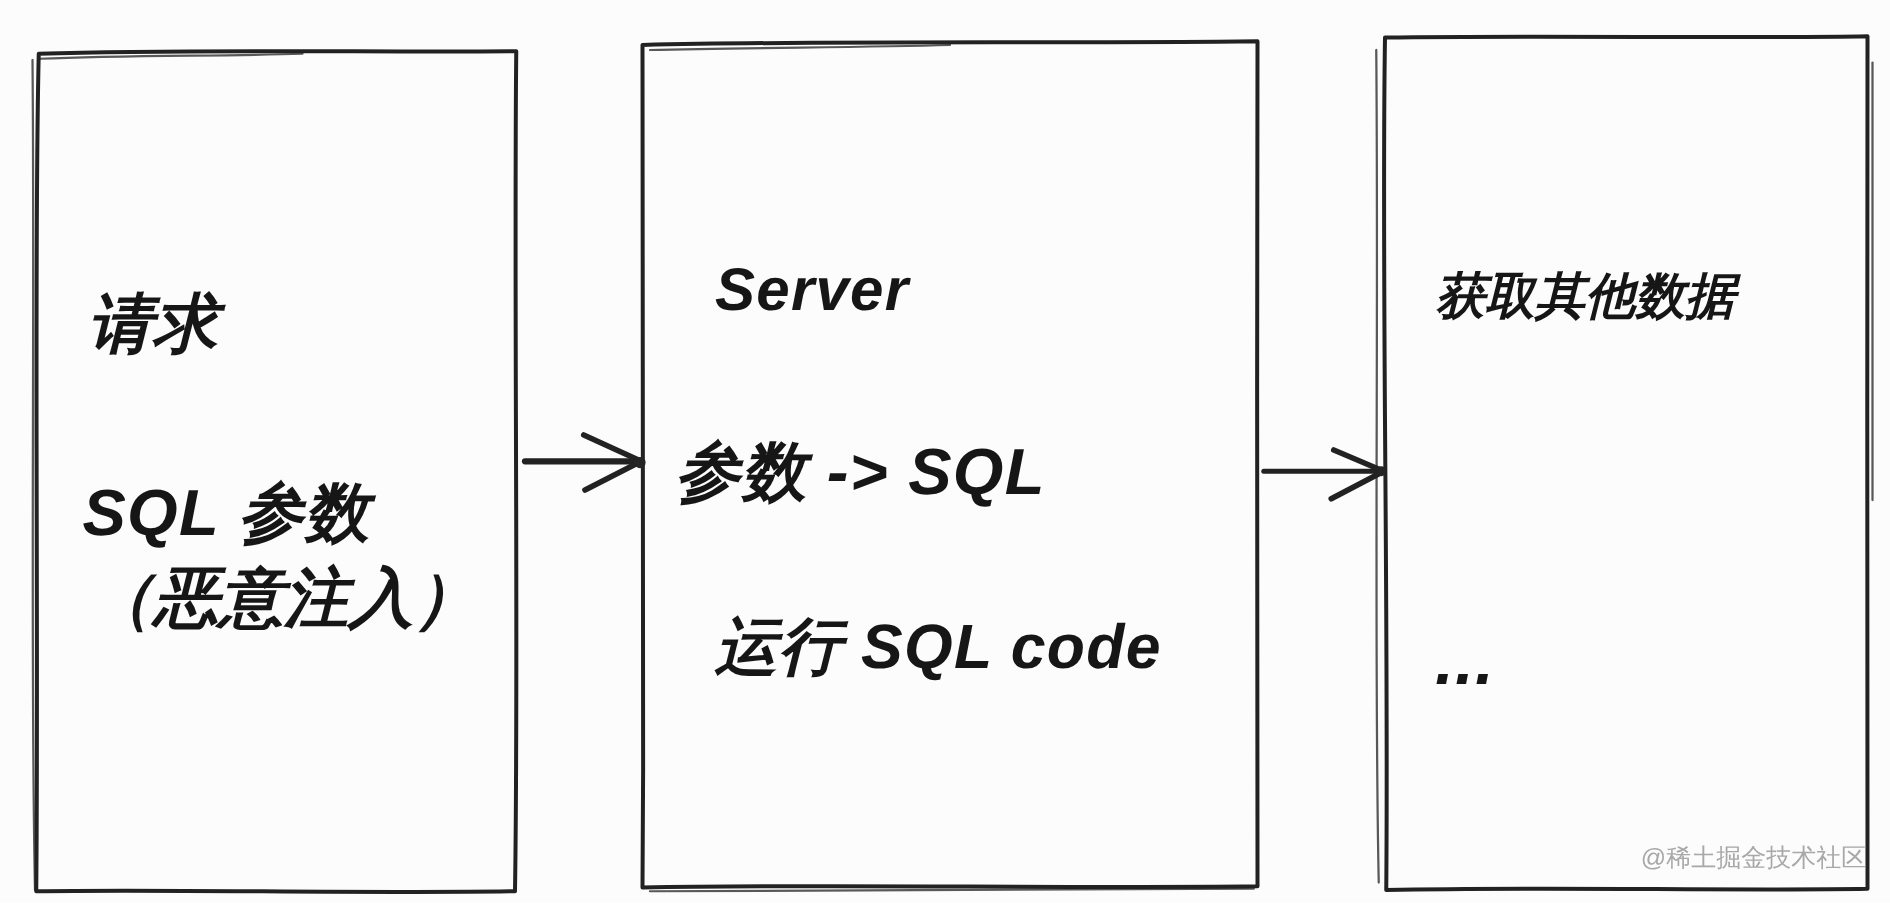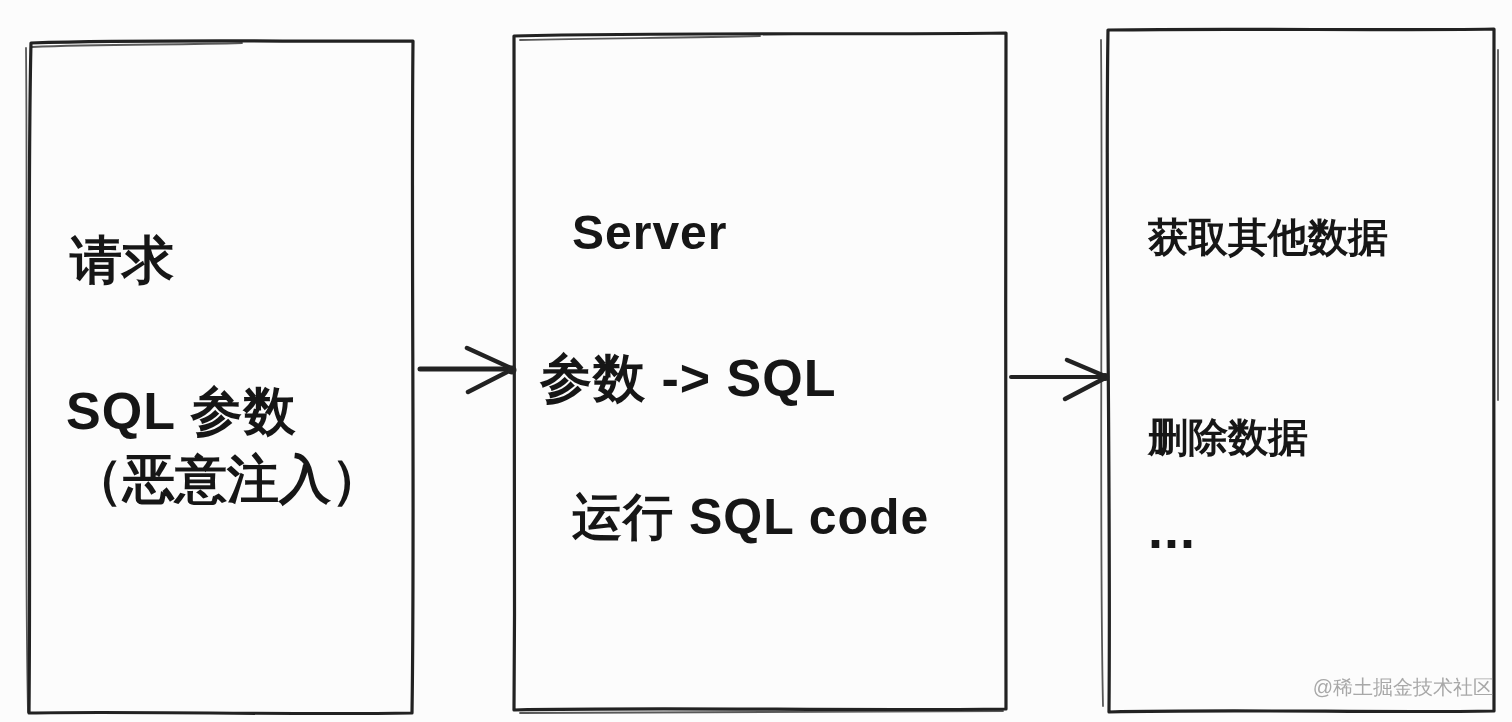--- a/index.html
+++ b/index.html
@@ -20,20 +20,21 @@
   .box-main   { stroke-width: 3.2px; }
   .box-accent { stroke-width: 1.8px; opacity: 0.75; }
   .arrow-shaft { stroke-width: 5px;   stroke: #2b2b2b; }
   .arrow-head  { stroke-width: 4.5px; stroke: #242424; }
   .t {
     position: absolute;
     color: #161616;
     font-weight: 600;
     line-height: 1;
     white-space: nowrap;
+    font-style: italic;
   }
   .t-hand { letter-spacing: 1px; }
   .dots { font-weight: 700; letter-spacing: 1px; }
   .watermark {
     position: absolute;
     color: #a8a8a8;
     font-weight: 400;
     font-size: 20px;
     line-height: 1;
     white-space: nowrap;
@@ -74,18 +75,17 @@
 
   <div class="t" style="left:70px;  top:234px; font-size:52px">请求</div>
   <div class="t t-hand" style="left:66px;  top:385px; font-size:52px">SQL 参数</div>
   <div class="t" style="left:71px;  top:453px; font-size:52px">（恶意注入）</div>
 
   <div class="t t-hand" style="left:572px; top:209px; font-size:48px">Server</div>
   <div class="t t-hand" style="left:540px; top:352px; font-size:52px">参数 -&gt; SQL</div>
   <div class="t" style="left:1148px; top:217px; font-size:40px">获取其他数据</div>
 
   <div class="t t-hand" style="left:572px; top:492px; font-size:50px">运行 SQL code</div>
-  <div class="t" style="left:1148px; top:417px; font-size:40px">删除数据</div>
   <div class="t dots" style="left:1148px; top:502px; font-size:54px">...</div>
 
   <div class="watermark" style="right:19px; top:677px">@稀土掘金技术社区</div>
 
 </div>
 
 </body></html>

